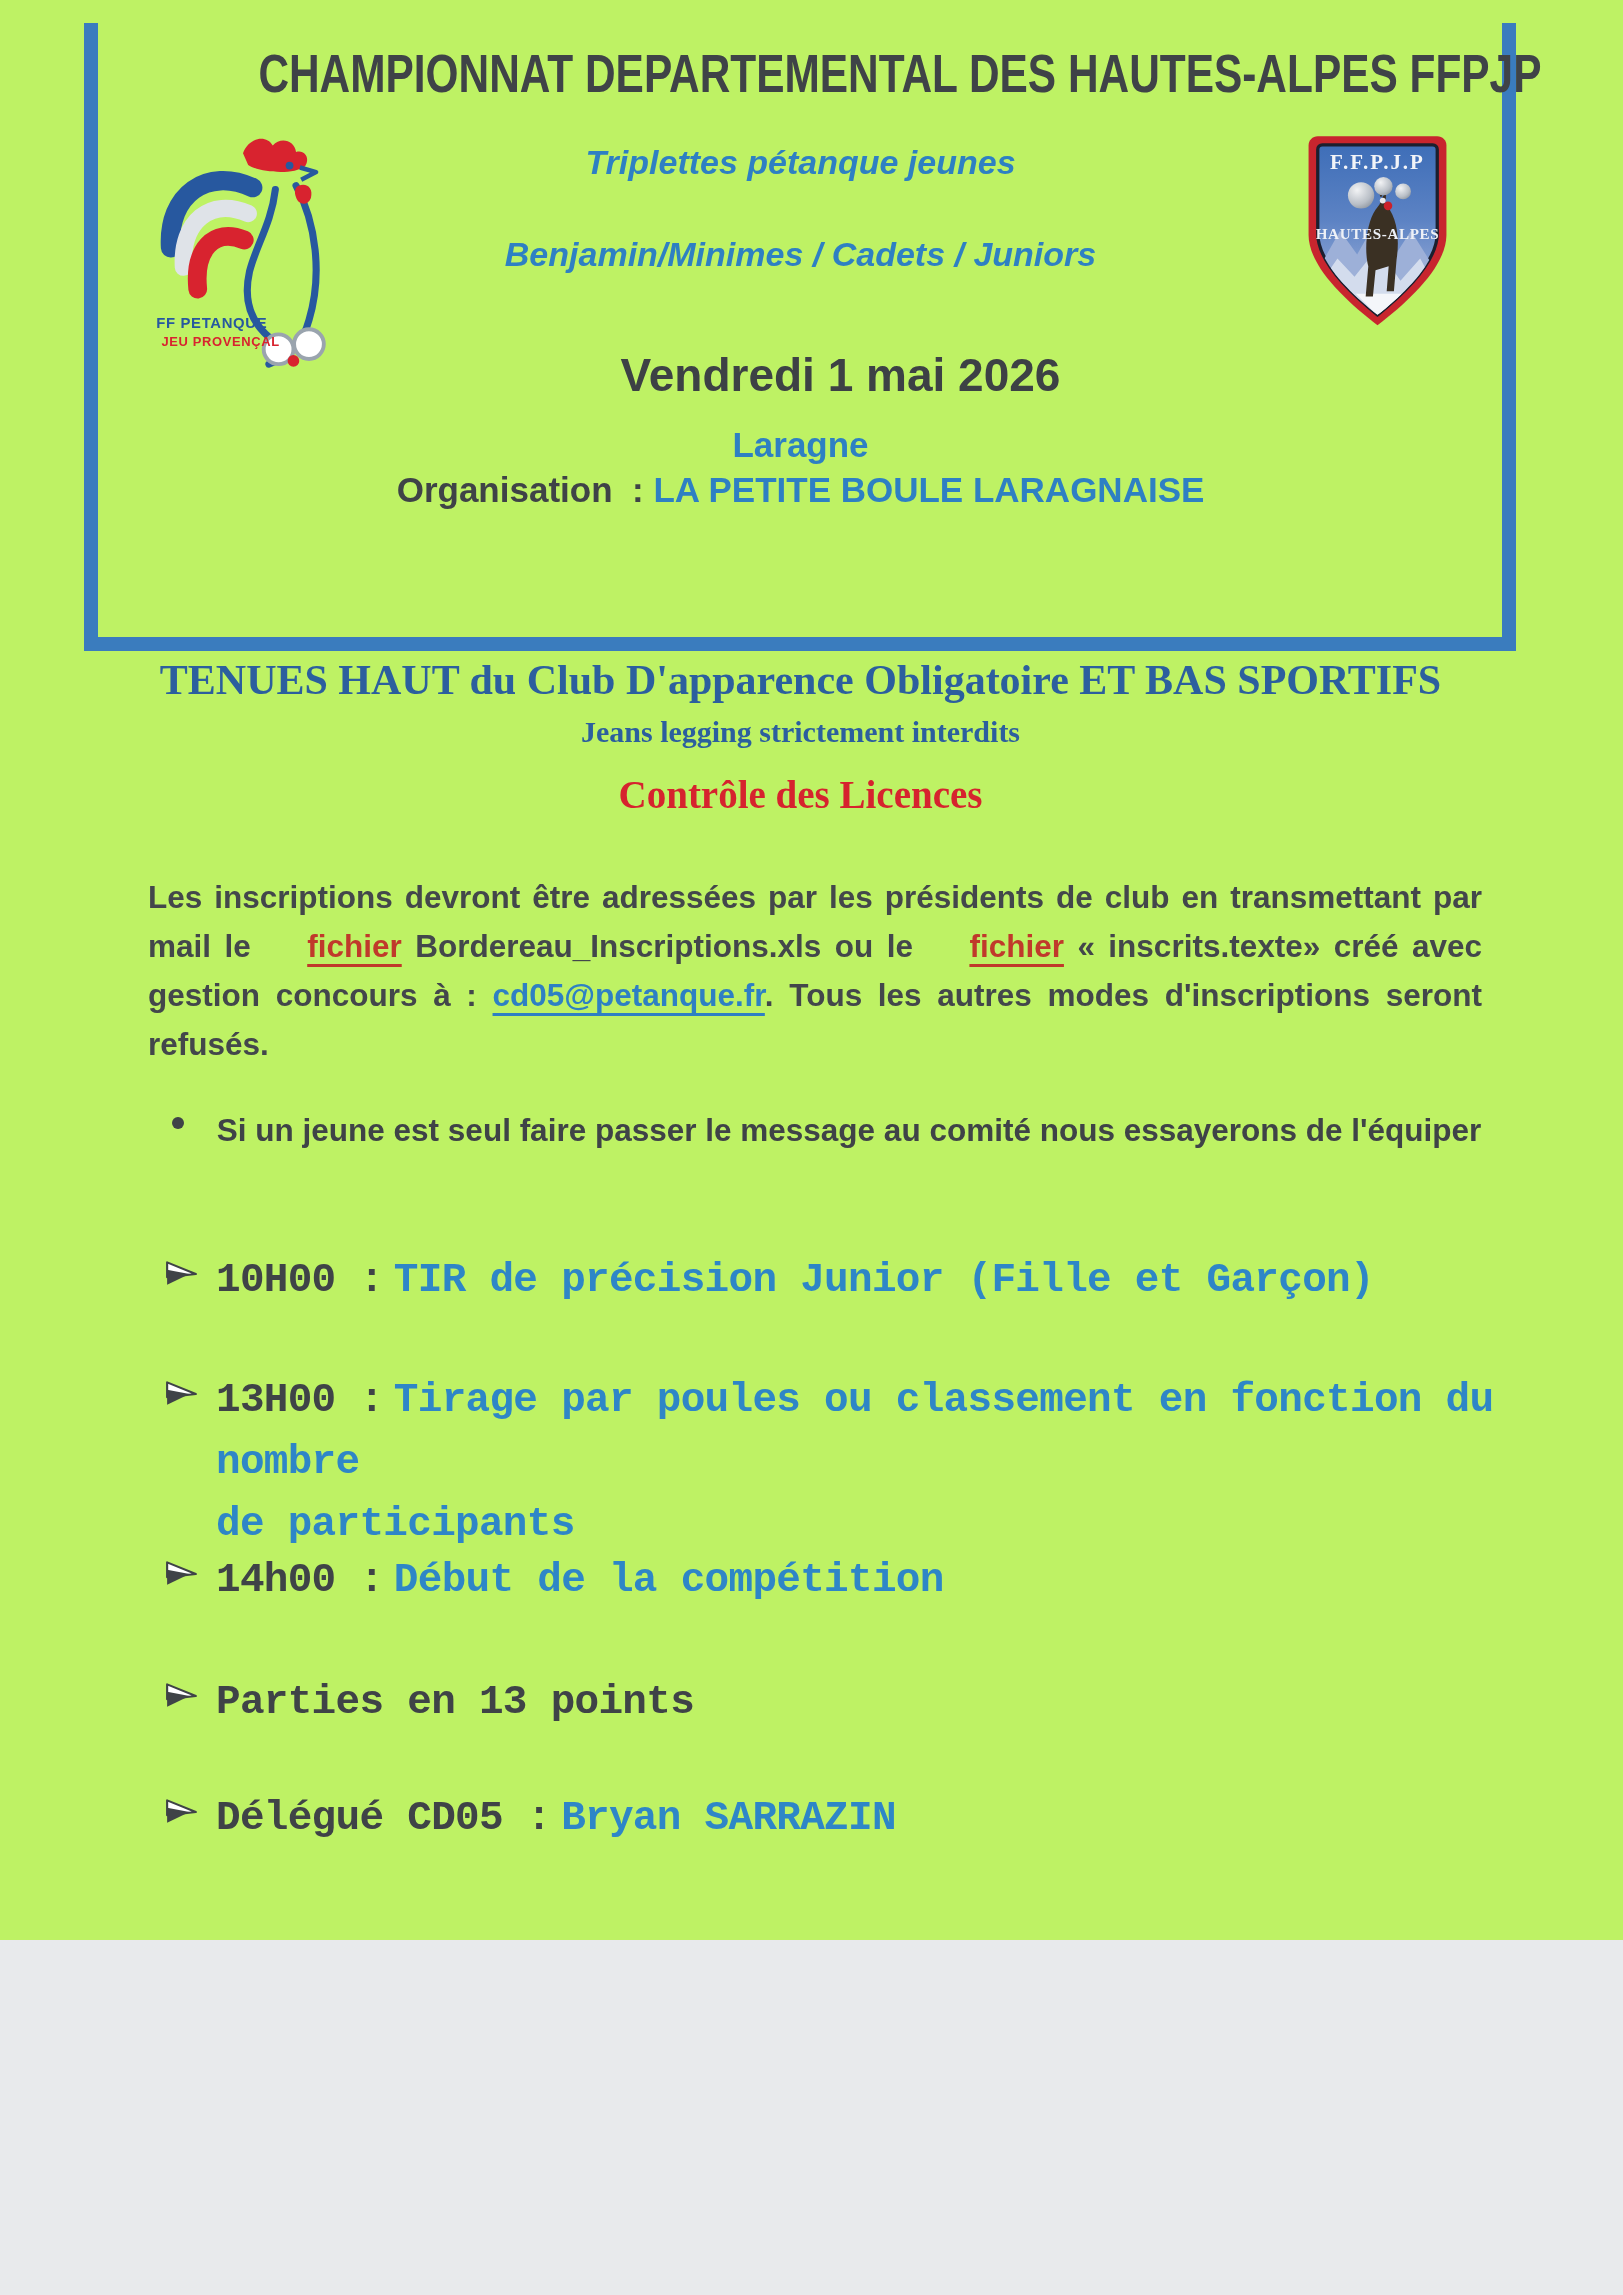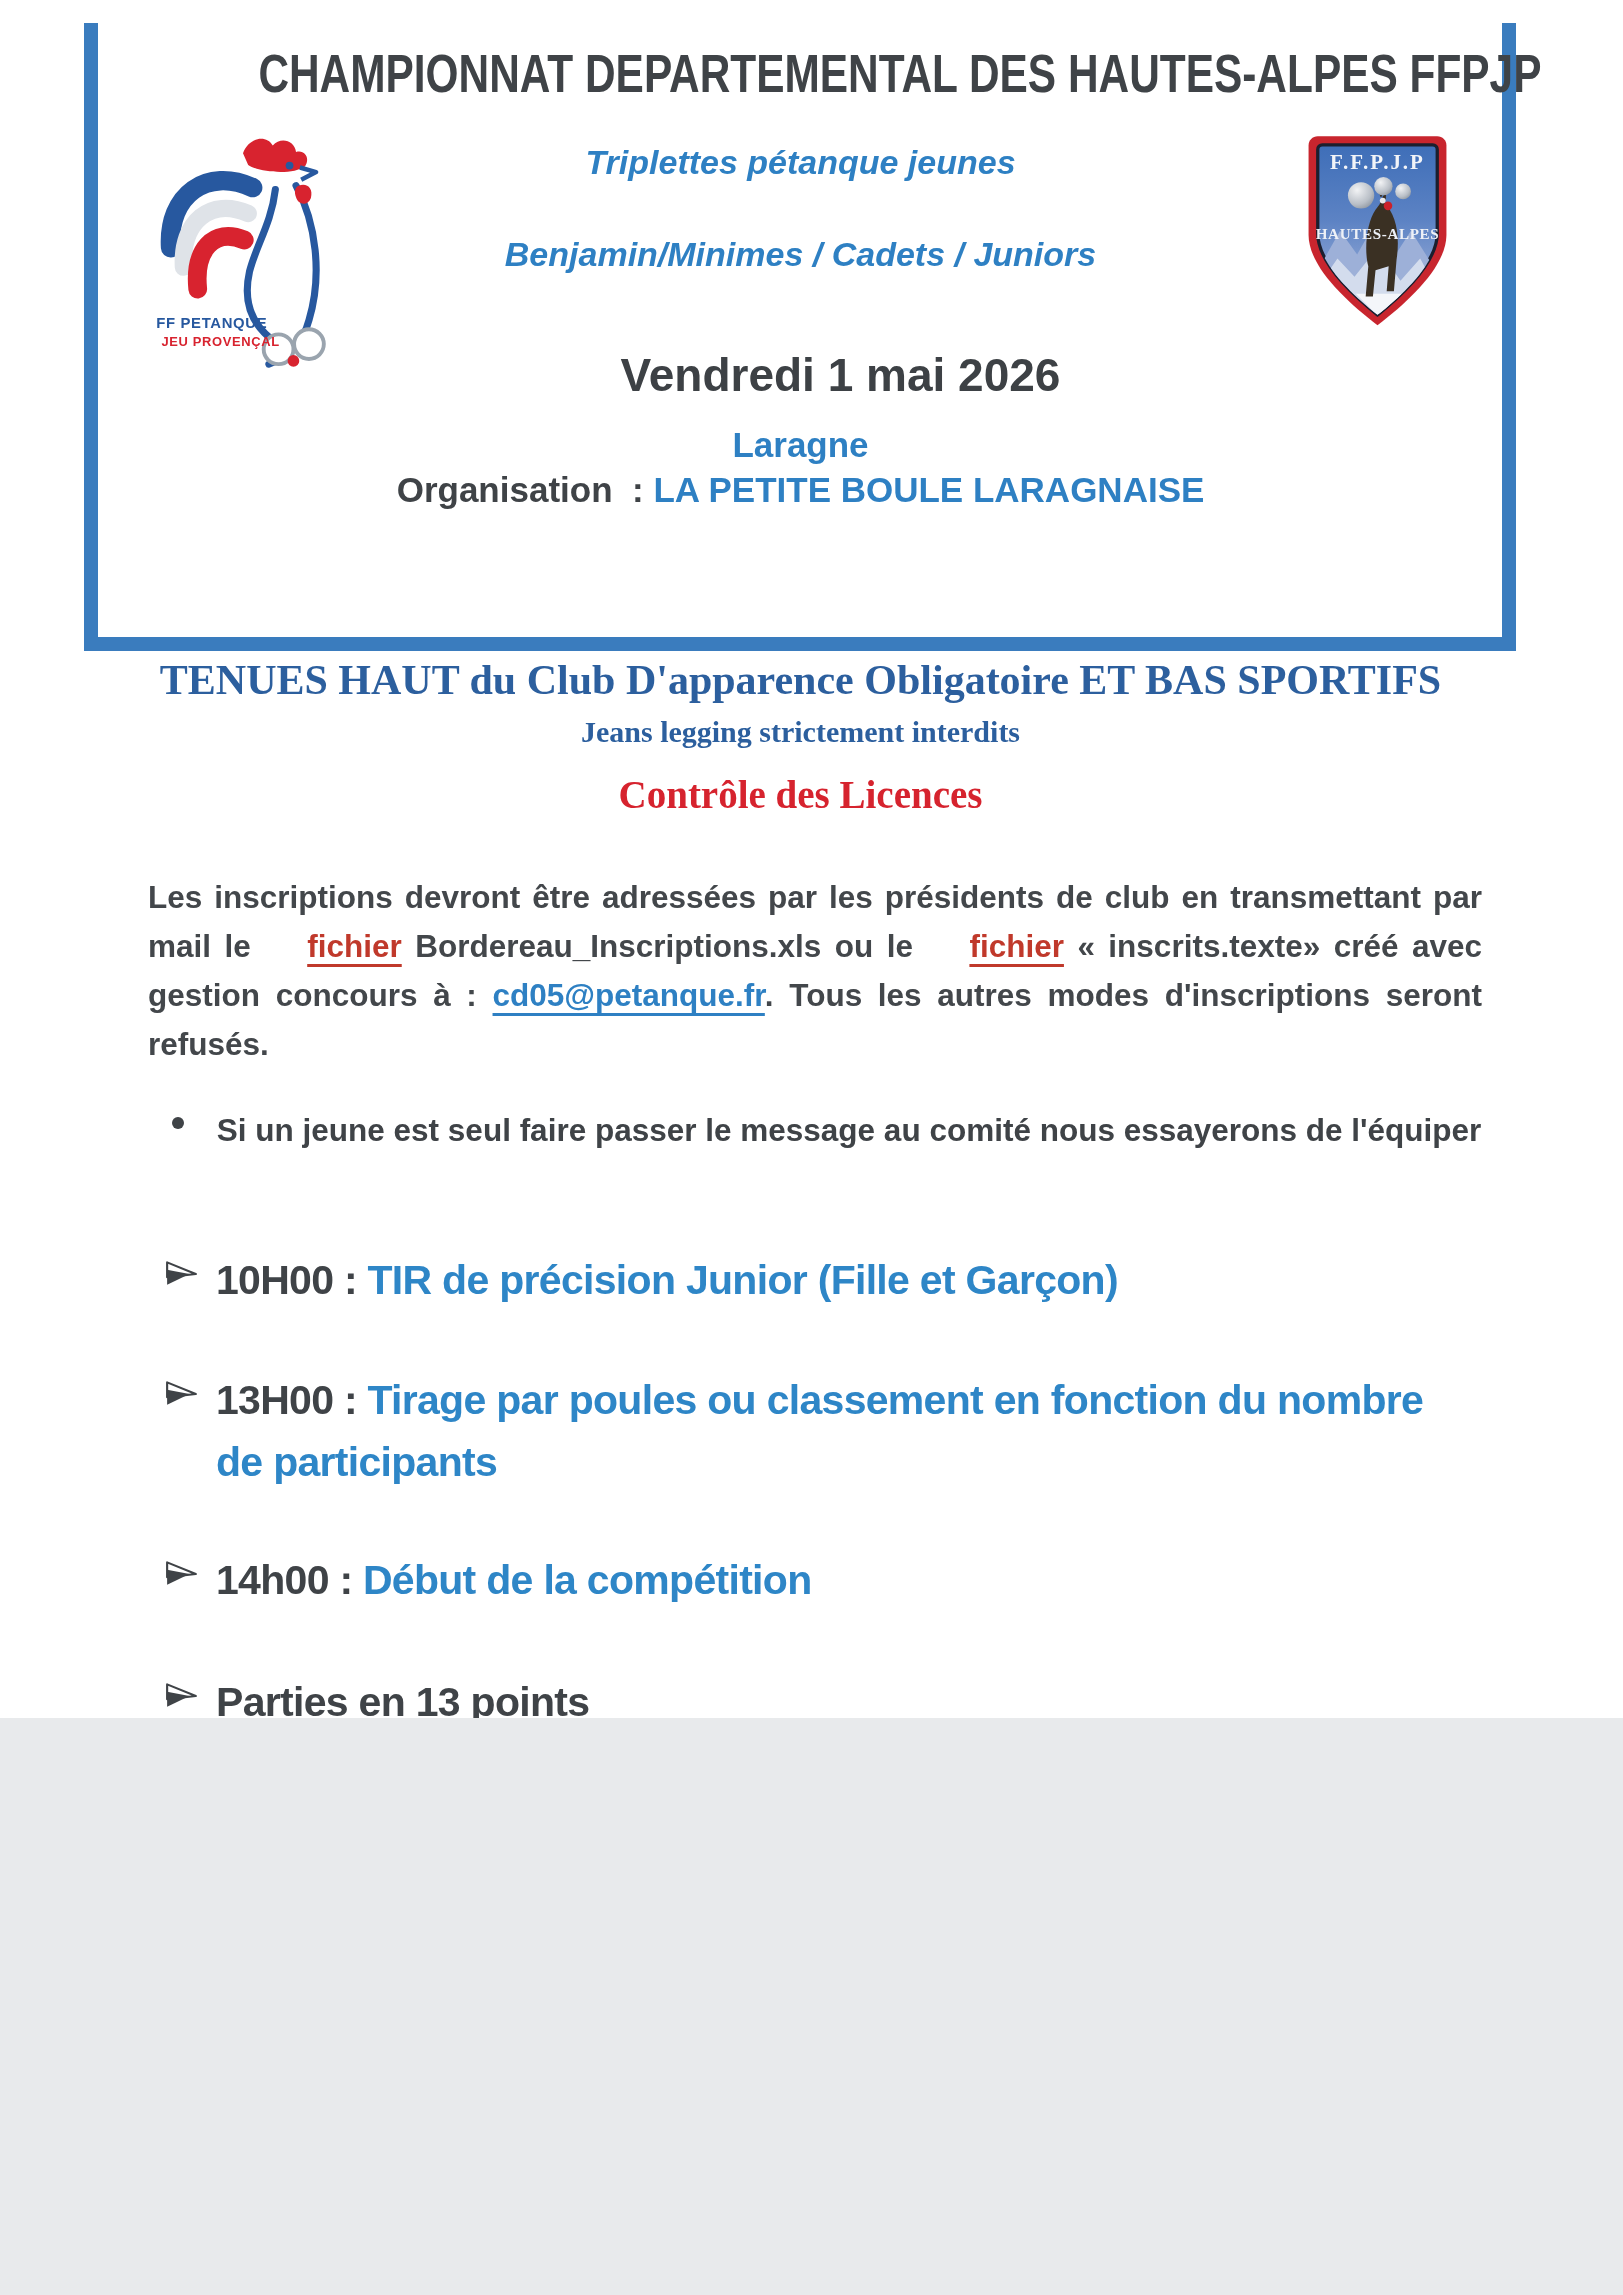--- a/index.html
+++ b/index.html
@@ -1,19 +1,19 @@
 <!DOCTYPE html>
 <html style="font-size:10.5px"><head>
 <meta charset="utf-8">
 <style>
   html,body{margin:0;padding:0;background:#e8eaec;}
   .page{
     position:relative;
-    width:1623px;height:1718px;
-    background:#ffffff;
+    width:1623px;height:1940px;
+    background:#bef264;
     font-family:"Liberation Sans", sans-serif;
     overflow:hidden;
   }
   
   .box-border{position:absolute;background:#3a7cbe;}
   .border-left{left:84px;top:23px;width:13.8px;height:628px;}
   .border-right{left:1502px;top:23px;width:13.8px;height:628px;}
   .border-bottom{left:84px;top:637px;width:1432px;height:14.4px;border-radius:0 0 3.9px 3.9px;}
   
   .row{position:absolute;left:98px;width:1405px;text-align:center;white-space:nowrap;}
@@ -38,21 +38,21 @@
     font-size:31.5px;line-height:49px;font-weight:bold;color:#43474b;
     text-align:justify;
   }
   .red-link{color:#c0392b;text-decoration:underline;text-underline-offset:6.6px;text-decoration-thickness:3.3px;margin-left:43px;}
   .blue-link{color:#2e80c3;text-decoration:underline;text-underline-offset:6.6px;text-decoration-thickness:3.3px;}
   
   .bullet-row{position:absolute;left:172px;top:1112px;white-space:nowrap;}
   .bullet-dot{display:inline-block;width:11.8px;height:11.8px;border-radius:50%;background:#3f4347;vertical-align:11.8px;margin-right:33px;}
   .bullet-text{font-size:31.5px;font-weight:bold;color:#3f4347;}
   
-  .sched{position:absolute;left:165px;width:1392px;}
+  .sched{position:absolute;left:165px;width:1392px;font-family:Liberation Mono, monospace;}
   .arrow-icon{position:absolute;left:0;top:9.2px;}
   .sched-text{display:block;margin-left:51px;font-size:41px;font-weight:bold;letter-spacing:-0.7px;line-height:62px;color:#3f4347;}
   .sched-text .blue{color:#2e86c7;margin-left:10.5px;}
   .sched-text .line2{display:block;margin-left:0;}
   .sched-text .line2:empty{display:none;}
   
   .rooster-logo{position:absolute;left:146px;top:126px;}
   .badge-logo{position:absolute;left:1302px;top:131px;}
   
   .scan-line{position:absolute;left:581px;top:2291px;width:477px;height:2.6px;background:#141414;}

